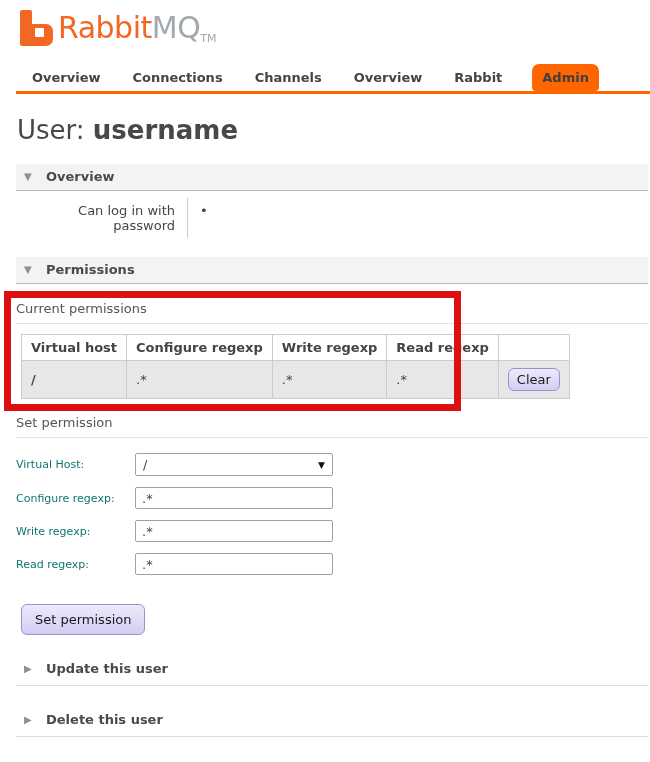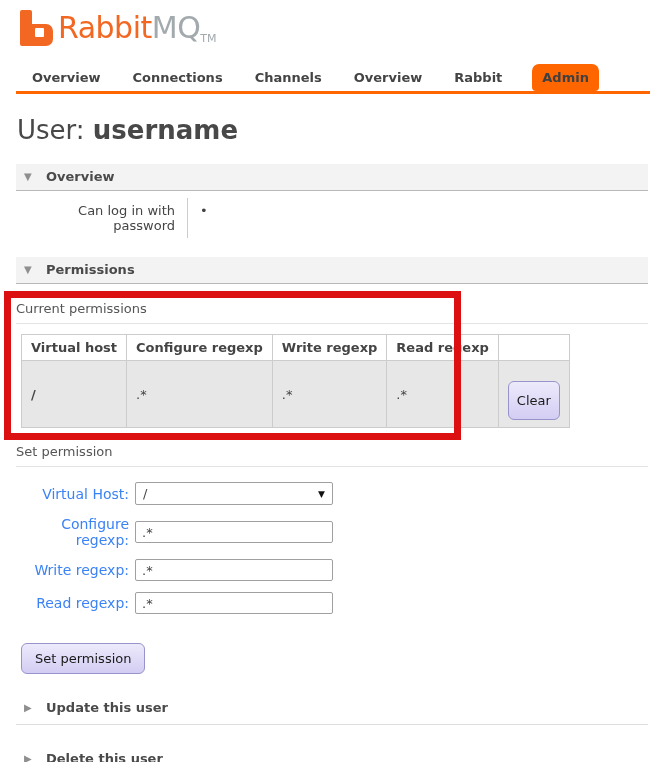--- a/index.html
+++ b/index.html
@@ -59,28 +59,28 @@
   table.perm th { background:#fff; border:1px solid #ccc; font-weight:bold;
                   text-align:left; padding:5px 9px; color:#444; white-space:nowrap; }
   table.perm td { background:#e7e7e7; border:1px solid #ccc; padding:7px 9px; }
   td.c-vhost { width:77px; font-weight:bold; }
   th.h-vhost { width:77px; } th.h-conf { width:112px; } th.h-write { width:85px; }
   th.h-read { width:81px; } th.h-action { width:63px; }
   td.c-action { padding:3px 6px; text-align:center; background:#e7e7e7; }
 
   .btn { background:linear-gradient(#edeafb,#d3cdf3); border:1px solid #9793cb;
          border-radius:6px; font-size:13px; color:#1a1a1a; cursor:pointer;
-         padding:11px 8px; font-family:inherit;margin-top:13px; }
+         padding:3px 8px; font-family:inherit; }
   .btn-lg { padding:7px 13px; margin:18px 0 0 5px; }
 
   
   .set-wrap { margin:16px 2px 0 16px; }
   .form { margin-top:15px; }
   .form-row { display:flex; align-items:center; margin-bottom:11px; }
-  .form-label { width:119px; text-align:right; padding-right:6px; font-size:14px; color:#3b82f6; }
+  .form-label { width:119px; text-align:left; padding-right:6px; font-size:11px; color:#0f766e; }
   .tinput { width:198px; height:22px; border:1px solid #a0a0a0; border-radius:2px;
             padding:2px 6px; font-size:13px; color:#444; font-family:inherit; background:#fff; }
   .selectbox { width:198px; height:23px; border:1px solid #a0a0a0; border-radius:2px;
                background:#fff; display:flex; align-items:center;
                justify-content:space-between; padding:0 7px; cursor:pointer; }
   .sel-arrow { font-size:9px; color:#111; }
 </style>
 </head>
 <body>
 

